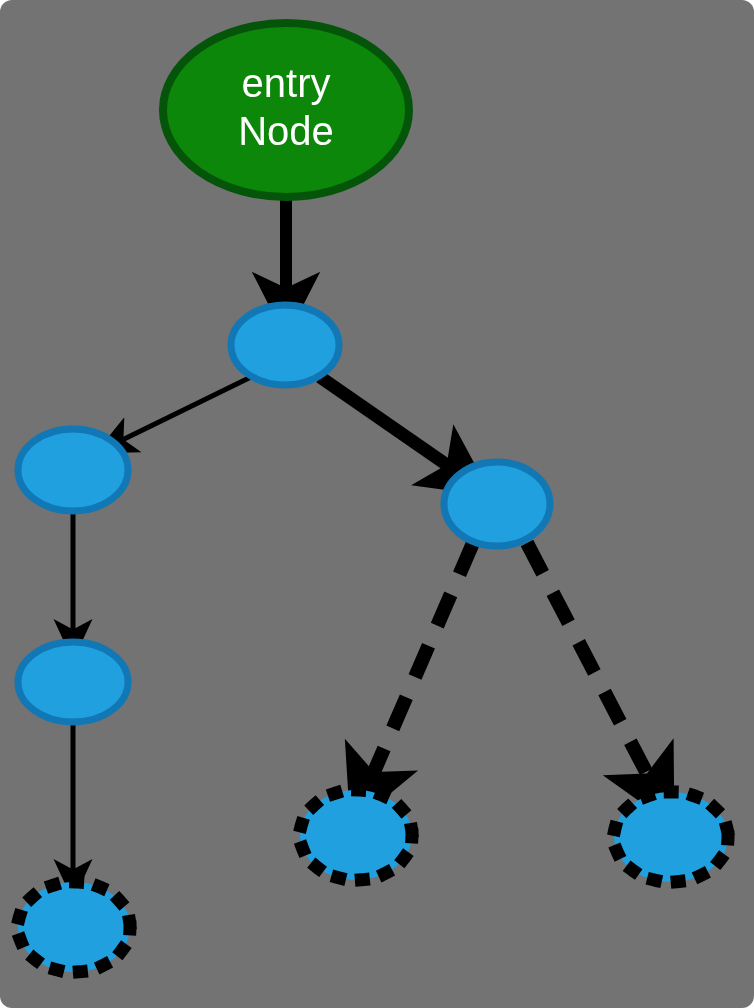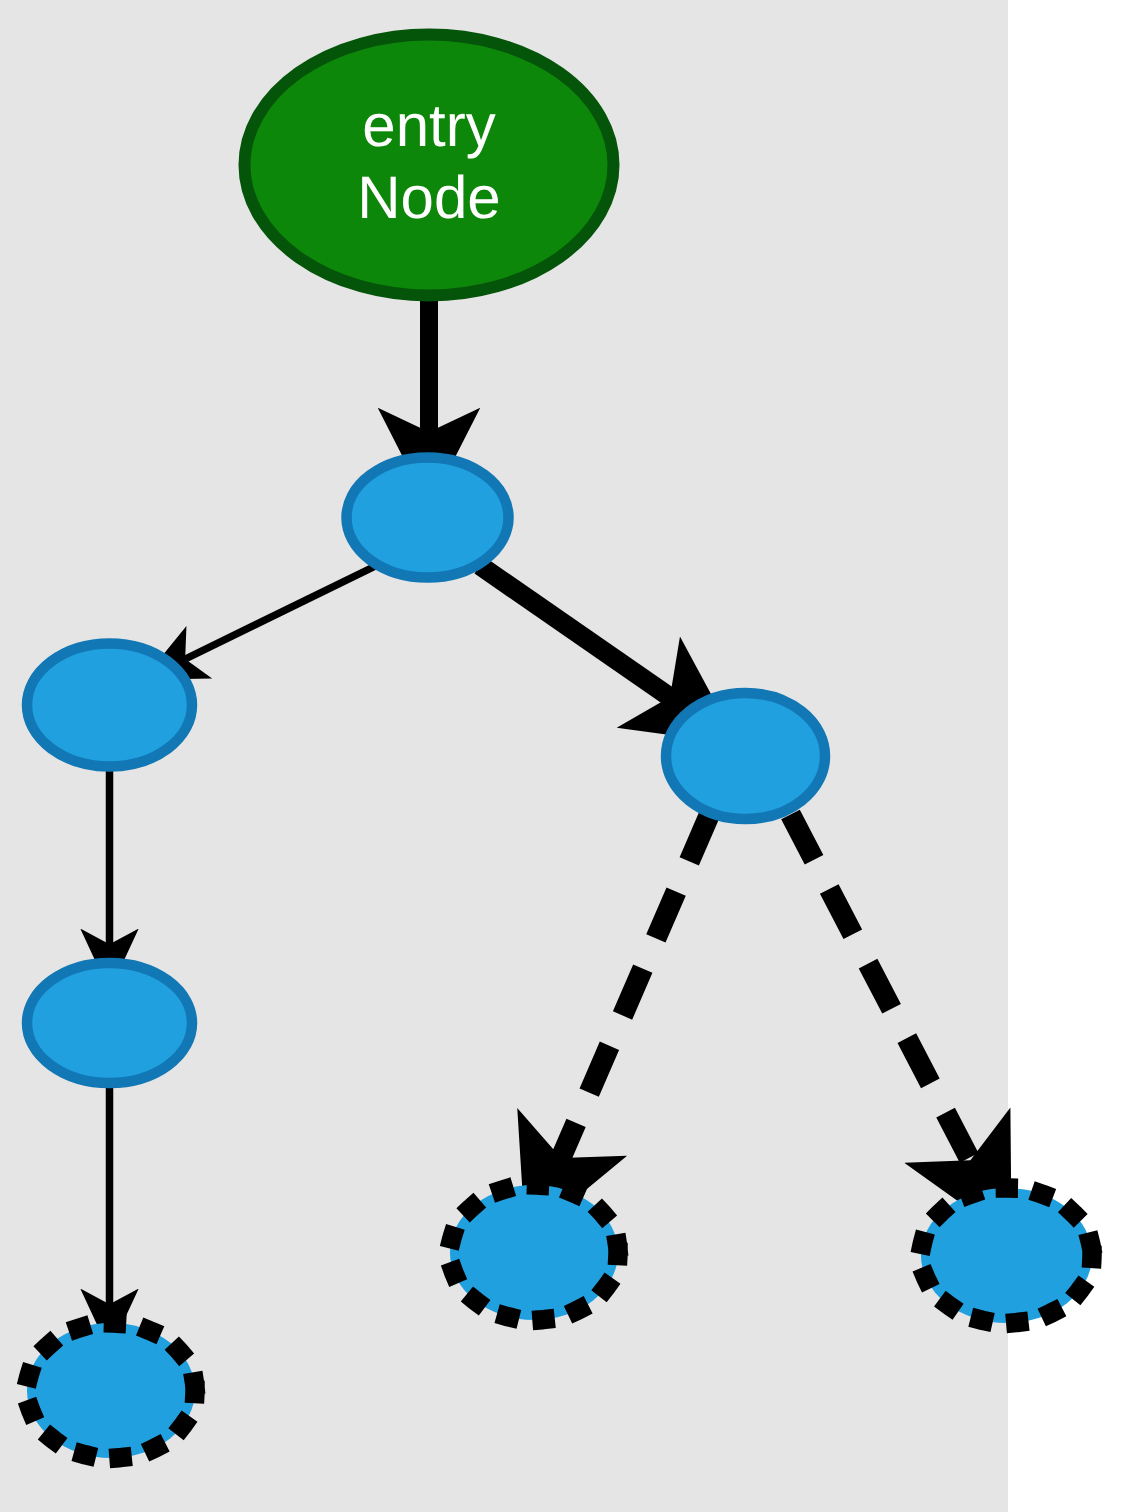--- a/index.html
+++ b/index.html
@@ -9,23 +9,24 @@
     background: #ffffff;
   }
   body {
     width: 754px;
     height: 1008px;
     font-family: "Liberation Sans", sans-serif;
     overflow: hidden;
   }
   #graph-canvas {
     position: relative;
-    width: 672px;
+    width: 754px;
     height: 1008px;
-    background: #e5e5e5;
+    background: #737373;
+    border-radius: 12px;
   }
   #graph-svg {
     position: absolute;
     left: 0;
     top: 0;
     width: 754px;
     height: 1008px;
     display: block;
   }
   .node-label {

